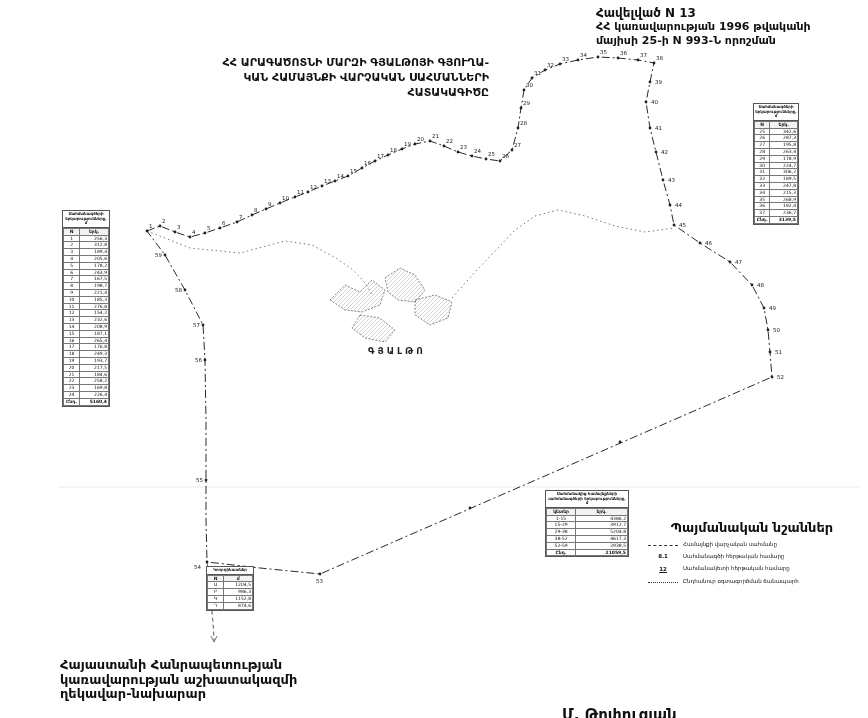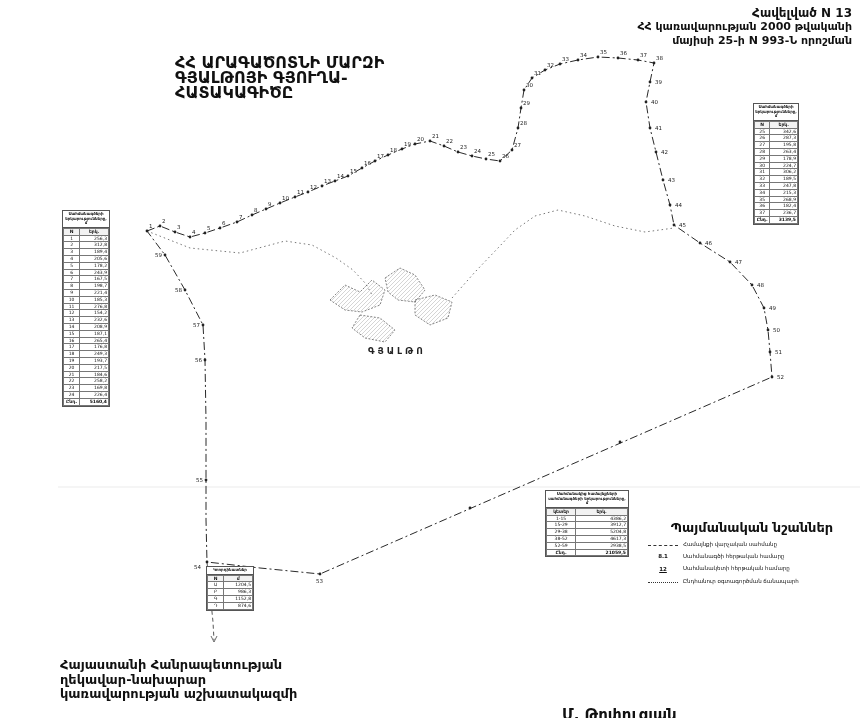--- a/index.html
+++ b/index.html
@@ -3,27 +3,27 @@
 <meta charset="utf-8">
 <style>
   html,body{margin:0;padding:0;}
   body{
     width:868px;height:718px;position:relative;overflow:hidden;
     background:#ffffff;color:#1a1a1a;
     font-family:"DejaVu Sans", sans-serif;
   }
   
   .hdr{
-    position:absolute;top:6px;right:16px;width:256px;text-align:right;
+    position:absolute;top:6px;right:16px;width:256px;text-align:left;
     font-weight:bold;font-size:11px;line-height:14px;color:#111;
   }
   .hdr .l1{font-size:12px;}
   .map-title{
-    position:absolute;left:175px;top:55px;width:296px;text-align:left;
-    font-weight:bold;font-size:16px;line-height:15px;color:#111;
+    position:absolute;left:193px;top:55px;width:296px;text-align:right;
+    font-weight:bold;font-size:11px;line-height:15px;color:#111;
   }
   .settlement-label{
     position:absolute;left:368px;top:346px;width:80px;
     font-size:9px;font-weight:bold;letter-spacing:3px;color:#222;
   }
   .footer{
     position:absolute;left:60px;top:658px;
     font-weight:bold;font-size:13px;line-height:14.5px;color:#111;
   }
   .signature{
@@ -221,26 +221,27 @@
       <text x="193" y="327" class="bpt-label">57</text>
       <circle cx="185" cy="290" r="1.4" class="bpt"></circle>
       <text x="175" y="292" class="bpt-label">58</text>
       <circle cx="165" cy="255" r="1.4" class="bpt"></circle>
       <text x="155" y="257" class="bpt-label">59</text>
     </g>
 </svg>
 
 <div class="hdr">
   <div class="l1">Հավելված N 13</div>
-  <div>ՀՀ կառավարության 2000 թվականի</div>
+  <div>ՀՀ կառավարության 1996 թվականի</div>
   <div>մայիսի 25-ի N 993-Ն որոշման</div>
 </div>
 
 <div class="map-title">
   <div>ՀՀ ԱՐԱԳԱԾՈՏՆԻ ՄԱՐԶԻ ԳՅԱԼԹՈՅԻ ԳՅՈՒՂԱ-</div>
+  <div>ԿԱՆ ՀԱՄԱՅՆՔԻ ՎԱՐՉԱԿԱՆ ՍԱՀՄԱՆՆԵՐԻ</div>
   <div>ՀԱՏԱԿԱԳԻԾԸ</div>
 </div>
 
 <div class="settlement-label">ԳՅԱԼԹՈ</div>
 
 <div class="tbox" id="table-left">
   <div class="ttl">Սահմանագծերի երկարությունները, մ</div>
   <table>
       <tbody>
         <tr class="hrow">
@@ -504,17 +505,17 @@
         <span class="sym">
           <span class="ln dot"></span>
         </span>
         <span class="lab">Ընդհանուր օգտագործման ճանապարհ</span>
       </div>
     </div>
 </div>
 
 <div class="footer">
   <div>Հայաստանի Հանրապետության</div>
+  <div>կառավարության աշխատակազմի</div>
   <div>ղեկավար-նախարար</div>
-  <div>կառավարության աշխատակազմի</div>
 </div>
 
 <div class="signature">Մ. Թոփուզյան</div>
 
 </body></html>

